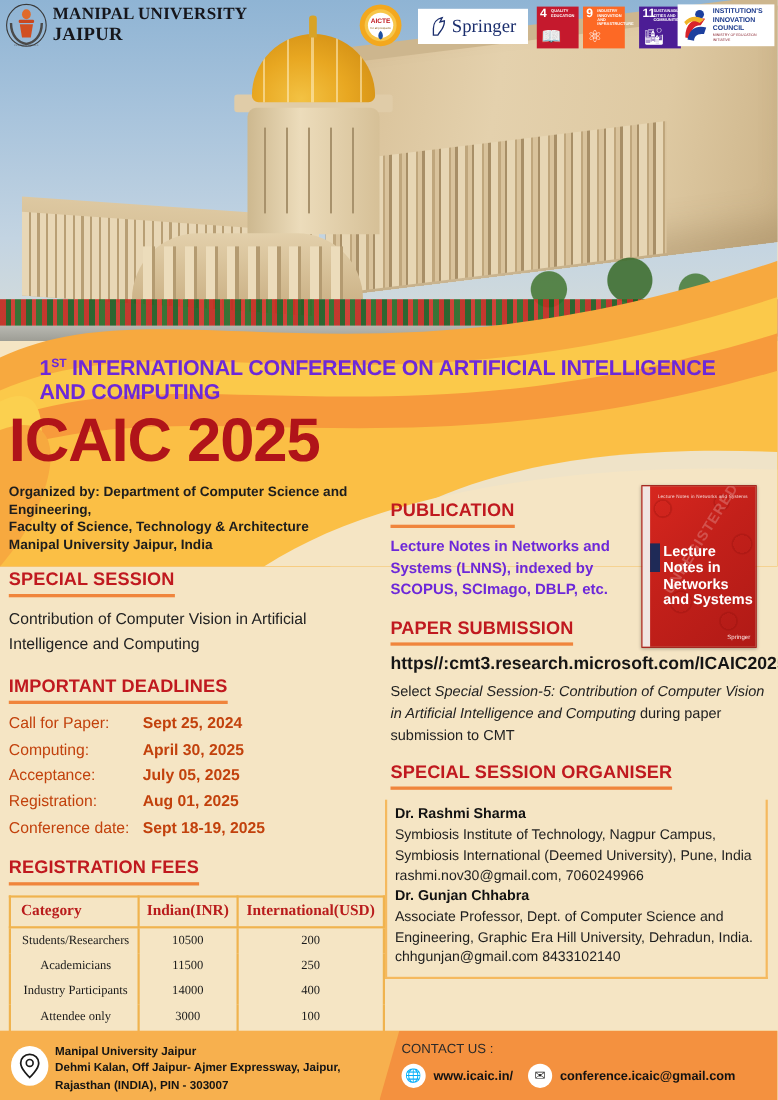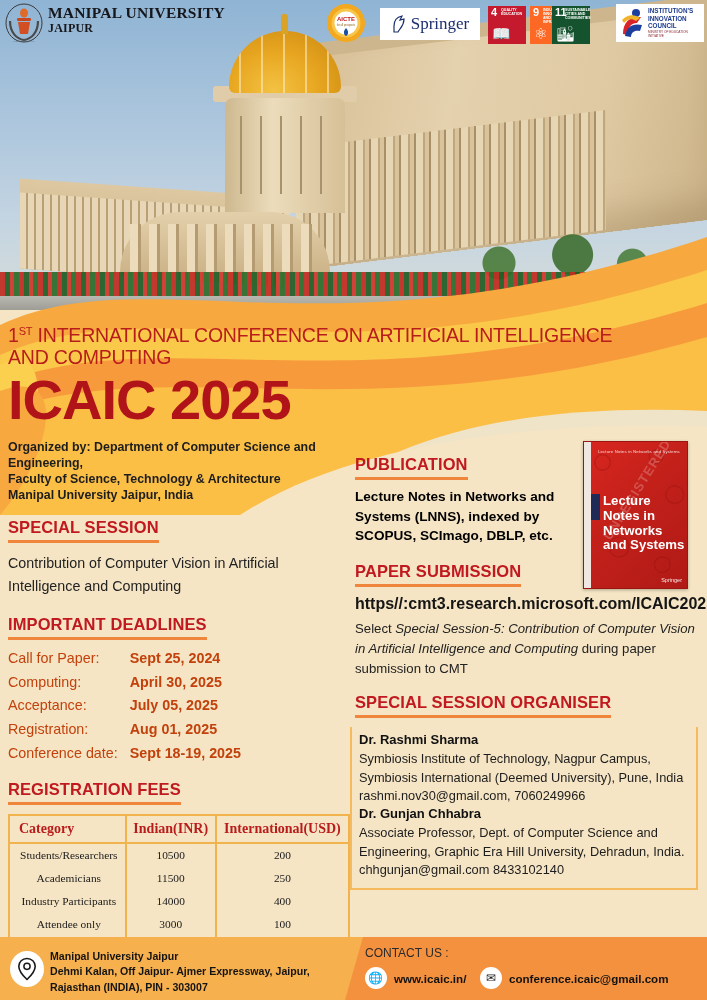--- a/index.html
+++ b/index.html
@@ -105,22 +105,23 @@
     background: linear-gradient(180deg,#b9b9b2,#9d9d95);
   }
 
   
   .waves{ position:absolute; left:0; top:215px; width:707px; height:300px; pointer-events:none; }
   .waves svg{ display:block; }
 
   
   .title-wrap{ position:absolute; left:8px; top:324px; width:690px; }
   .conf-title{
-    font-size:19.5px; font-weight:normal; color:#b91c1c; line-height:1.13;
+    font-size:19.5px; font-weight:bold; color:#6d28d9; line-height:1.13;
     letter-spacing:-0.2px;
+    margin-left:28px;
   }
   .conf-title sup{ font-size:11px; vertical-align:super; }
   .acro{
     font-size:56px; font-weight:bold; color:#b01419; line-height:1;
     margin-top:4px; letter-spacing:-1px;
   }
 
   
   .col-left{ position:absolute; left:8px; top:440px; width:342px; }
   .col-right{ position:absolute; left:355px; top:455px; width:345px; }
@@ -153,21 +154,21 @@
   .fees th.cat{ text-align:left; padding-left:9px; }
   .fees td{
     font-size:11.4px; color:#1a1a1a; padding:5.5px 6px;
     border-left:2.5px solid #f0b34e; border-right:2.5px solid #f0b34e;
     text-align:center;
   }
   .fees td.cat{ text-align:center; padding-left:9px;margin-top:29px; }
   .fees tr:last-child td{ padding-bottom:13px; }
 
   
-  .pub-text{ font-size:13.6px; font-weight:bold; color:#000000; line-height:1.45; margin-top:7px; width:240px;}
+  .pub-text{ font-size:13.6px; font-weight:bold; color:#6d28d9; line-height:1.45; margin-top:7px; width:240px;}
   .book{
     position:absolute; left:583px; top:441px; width:105px; height:148px;
     background: linear-gradient(135deg,#d8271f 0%, #c3201a 45%, #b01a16 100%);
     border:1px solid #9c1511; overflow:hidden;
     box-shadow:0 1px 3px rgba(0,0,0,.3);
   }
   .book .spine{ position:absolute; left:0; top:0; width:7px; height:100%; background:#f0e6e2; }
   .book .navy{ position:absolute; left:7px; top:52px; width:9px; height:26px; background:#1f2a57; }
   .book .tiny{ position:absolute; left:14px; top:7px; font-size:4.2px; color:#f6d9d6; letter-spacing:.2px;}
   .book .ttl{
@@ -232,35 +233,35 @@
   
   .hdr{ position:absolute; left:0; top:0; width:707px; height:46px; z-index:5; }
   .muj-logo{
     position:absolute; left:4px; top:3px; width:40px; height:40px;
   }
   .muj-txt{
     position:absolute; left:48px; top:5px;
     font-family:"Liberation Serif", serif; font-size:15.5px; font-weight:bold;
     color:#16161b; line-height:1.08; letter-spacing:.2px;
   }
-  .muj-txt .l2{ font-size:12px; }
+  .muj-txt .l2{ font-size:17px; }
   .badge{ position:absolute; top:4px; height:38px; }
   .aicte{ left:326px; width:40px; height:40px; top:3px; }
   .springer{
     left:380px; top:8px; width:100px; height:32px; background:#fff;
     display:flex; align-items:center; justify-content:center; gap:4px;
   }
   .springer .sw{ font-family:"Liberation Serif", serif; font-size:17px; color:#1c2f6e; }
   .sdg{ position:absolute; top:6px; width:38px; height:38px; color:#fff; }
   .sdg .n{ position:absolute; left:3px; top:1px; font-size:11px; font-weight:bold; line-height:1; }
   .sdg .t{ position:absolute; left:13px; top:2px; font-size:3.6px; font-weight:bold; line-height:1.12; width:23px; }
   .sdg .g{ position:absolute; left:4px; bottom:3px; font-size:15px; line-height:1; }
   .sdg4{ left:488px; background:#c5192d; }
   .sdg9{ left:530px; background:#fd6925; }
-  .sdg11{ left:552px; background:#14532d; }
+  .sdg11{ left:581px; background:#4c1d95; }
   .iic{
     left:616px; top:4px; width:88px; height:38px; background:#fff;
     position:absolute; display:flex; align-items:center; gap:3px; padding-left:3px;
   }
   .iic .mark{ width:26px; height:30px; flex:0 0 26px; }
   .iic .txt{ font-size:6.3px; font-weight:bold; color:#1b3a8c; line-height:1.22; }
   .iic .txt .sub{ font-size:3.2px; color:#8a2530; font-weight:normal; display:block; margin-top:1px;}
 </style>
 </head>
 <body>

